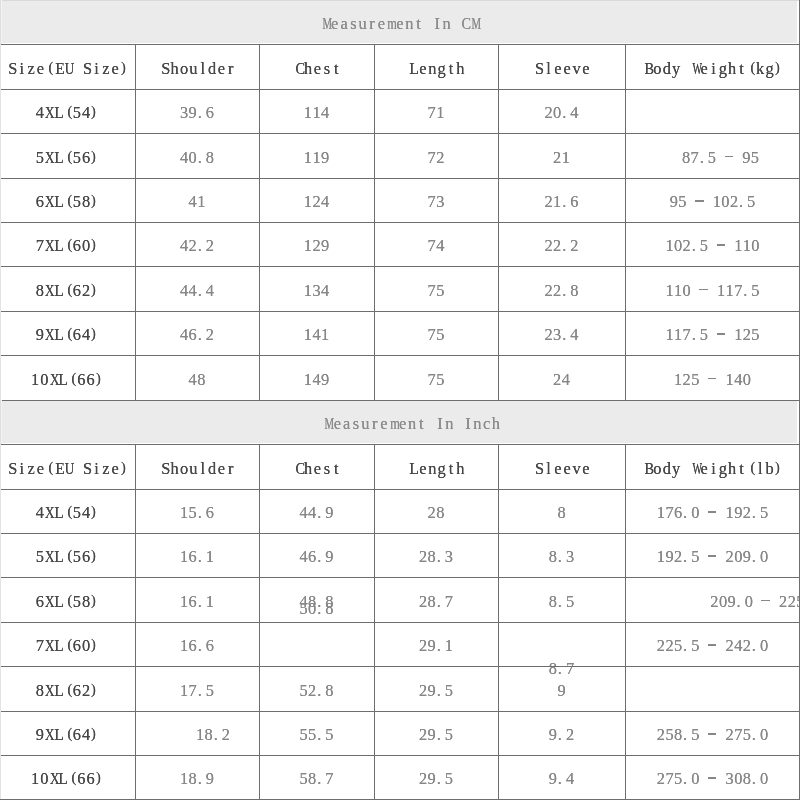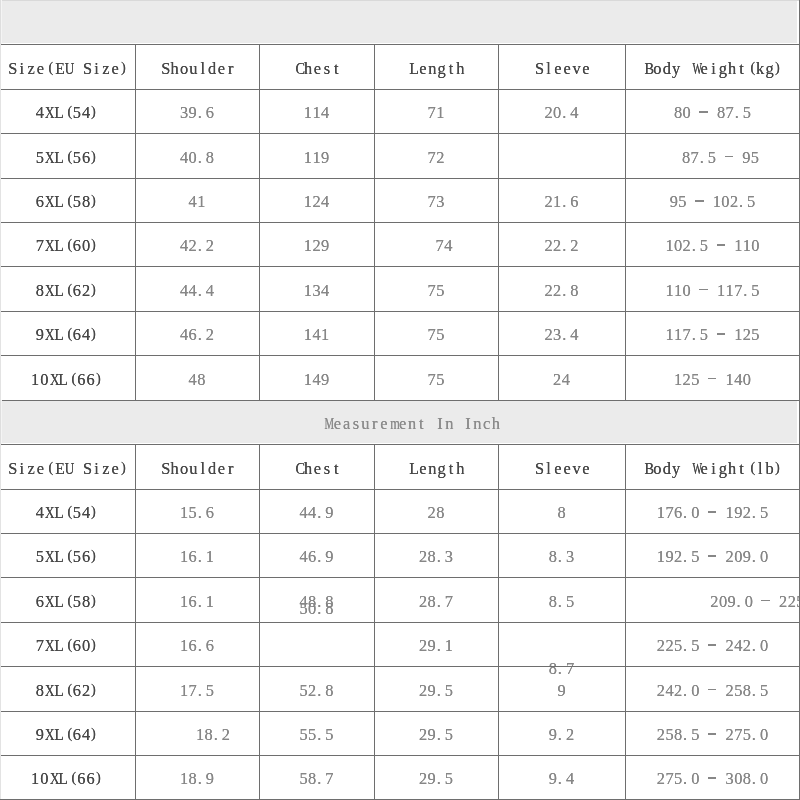--- a/index.html
+++ b/index.html
@@ -37,52 +37,53 @@
   .val{color:#878787;font-size:16.4px;}
   .val i{width:8.6px;}
   .size{color:#474747;font-size:16.4px;}
   .size i{width:9.26px;}
 </style>
 </head>
 <body>
 
 <div class="sheet">
   <div class="band" style="top:1px;height:42px;"></div>
+  <div class="cell title" style="left:0px;width:800px;top:1.7px;height:44px;line-height:44px;"><i style="transform: scaleX(0.655323);">M</i><i>e</i><i>a</i><i>s</i><i>u</i><i>r</i><i>e</i><i style="transform: scaleX(0.749059);">m</i><i>e</i><i>n</i><i>t</i><i>&nbsp;</i><i>I</i><i>n</i><i>&nbsp;</i><i style="transform: scaleX(0.874084);">C</i><i style="transform: scaleX(0.655323);">M</i></div>
 
   <div class="cell hdr" style="left:0px;width:135px;top:45.7px;height:45px;line-height:45px;"><i>S</i><i>i</i><i>z</i><i>e</i><i class="paren popen">(</i><i style="transform: scaleX(0.955272);">E</i><i style="transform: scaleX(0.808108);">U</i><i>&nbsp;</i><i>S</i><i>i</i><i>z</i><i>e</i><i class="paren pclose">)</i></div>
   <div class="cell hdr" style="left:135px;width:124px;top:45.7px;height:45px;line-height:45px;"><i>S</i><i>h</i><i>o</i><i>u</i><i>l</i><i>d</i><i>e</i><i>r</i></div>
   <div class="cell hdr" style="left:259px;width:115px;top:45.7px;height:45px;line-height:45px;"><i style="transform: scaleX(0.875549);">C</i><i>h</i><i>e</i><i>s</i><i>t</i></div>
   <div class="cell hdr" style="left:374px;width:124px;top:45.7px;height:45px;line-height:45px;"><i style="transform: scaleX(0.955272);">L</i><i>e</i><i>n</i><i>g</i><i>t</i><i>h</i></div>
   <div class="cell hdr" style="left:498px;width:127px;top:45.7px;height:45px;line-height:45px;"><i>S</i><i>l</i><i>e</i><i>e</i><i>v</i><i>e</i></div>
   <div class="cell hdr" style="left:625px;width:175px;top:45.7px;height:45px;line-height:45px;"><i style="transform: scaleX(0.875549);">B</i><i>o</i><i>d</i><i>y</i><i>&nbsp;</i><i style="transform: scaleX(0.618407);">W</i><i>e</i><i>i</i><i>g</i><i>h</i><i>t</i><i class="paren popen">(</i><i>k</i><i>g</i><i class="paren pclose">)</i></div>
 
   <div class="cell size" style="left:0px;width:135px;top:90.7px;height:44px;line-height:44px;"><i>4</i><i style="transform: scaleX(0.8);">X</i><i style="transform: scaleX(0.945687);">L</i><i class="paren popen">(</i><i>5</i><i>4</i><i class="paren pclose">)</i></div>
   <div class="cell val" style="left:135px;width:124px;top:90.7px;height:44px;line-height:44px;"><i>3</i><i>9</i><i class="dot">.</i><i>6</i></div>
   <div class="cell val" style="left:259px;width:115px;top:90.7px;height:44px;line-height:44px;"><i>1</i><i>1</i><i>4</i></div>
   <div class="cell val" style="left:374px;width:124px;top:90.7px;height:44px;line-height:44px;"><i>7</i><i>1</i></div>
   <div class="cell val" style="left:498px;width:127px;top:90.7px;height:44px;line-height:44px;"><i>2</i><i>0</i><i class="dot">.</i><i>4</i></div>
-  <div class="cell val" style="left:625px;width:175px;top:90.7px;height:44px;line-height:44px;"><i>8</i><i>0</i><i>&nbsp;</i><i class="dash">&nbsp;</i><i>&nbsp;</i><i>8</i><i>7</i><i class="dot">.</i><i>5</i></div>
 
   <div class="cell size" style="left:0px;width:135px;top:134.7px;height:45px;line-height:45px;"><i>5</i><i style="transform: scaleX(0.8);">X</i><i style="transform: scaleX(0.945687);">L</i><i class="paren popen">(</i><i>5</i><i>6</i><i class="paren pclose">)</i></div>
   <div class="cell val" style="left:135px;width:124px;top:135px;height:45px;line-height:45px;"><i>4</i><i>0</i><i class="dot">.</i><i>8</i></div>
   <div class="cell val" style="left:259px;width:115px;top:134.7px;height:45px;line-height:45px;"><i>1</i><i>1</i><i>9</i></div>
   <div class="cell val" style="left:374px;width:124px;top:134.7px;height:45px;line-height:45px;"><i>7</i><i>2</i></div>
+  <div class="cell val" style="left:498px;width:127px;top:134.7px;height:45px;line-height:45px;"><i>2</i><i>1</i></div>
   <div class="cell val" style="left:625px;width:191px;top:134.7px;height:45px;line-height:45px;"><i>8</i><i>7</i><i class="dot">.</i><i>5</i><i>&nbsp;</i><i class="dash">&nbsp;</i><i>&nbsp;</i><i>9</i><i>5</i></div>
 
   <div class="cell size" style="left:0px;width:135px;top:179.7px;height:44px;line-height:44px;"><i>6</i><i style="transform: scaleX(0.8);">X</i><i style="transform: scaleX(0.945687);">L</i><i class="paren popen">(</i><i>5</i><i>8</i><i class="paren pclose">)</i></div>
   <div class="cell val" style="left:135px;width:124px;top:179.7px;height:44px;line-height:44px;"><i>4</i><i>1</i></div>
   <div class="cell val" style="left:259px;width:115px;top:179.7px;height:44px;line-height:44px;"><i>1</i><i>2</i><i>4</i></div>
   <div class="cell val" style="left:374px;width:124px;top:179.7px;height:44px;line-height:44px;"><i>7</i><i>3</i></div>
   <div class="cell val" style="left:498px;width:127px;top:179.7px;height:44px;line-height:44px;"><i>2</i><i>1</i><i class="dot">.</i><i>6</i></div>
   <div class="cell val" style="left:625px;width:175px;top:179.7px;height:44px;line-height:44px;"><i>9</i><i>5</i><i>&nbsp;</i><i class="dash">&nbsp;</i><i>&nbsp;</i><i>1</i><i>0</i><i>2</i><i class="dot">.</i><i>5</i></div>
 
   <div class="cell size" style="left:0px;width:135px;top:223.7px;height:44px;line-height:44px;"><i>7</i><i style="transform: scaleX(0.8);">X</i><i style="transform: scaleX(0.945687);">L</i><i class="paren popen">(</i><i>6</i><i>0</i><i class="paren pclose">)</i></div>
   <div class="cell val" style="left:135px;width:124px;top:223.7px;height:44px;line-height:44px;"><i>4</i><i>2</i><i class="dot">.</i><i>2</i></div>
   <div class="cell val" style="left:259px;width:115px;top:223.7px;height:44px;line-height:44px;"><i>1</i><i>2</i><i>9</i></div>
-  <div class="cell val" style="left:374px;width:124px;top:223.7px;height:44px;line-height:44px;padding-left:8px;"><i>7</i><i>4</i></div>
+  <div class="cell val" style="left:374px;width:124px;top:223.7px;height:44px;line-height:44px;"><i>7</i><i>4</i></div>
   <div class="cell val" style="left:498px;width:127px;top:223.7px;height:44px;line-height:44px;"><i>2</i><i>2</i><i class="dot">.</i><i>2</i></div>
   <div class="cell val" style="left:625px;width:175px;top:223.7px;height:44px;line-height:44px;"><i>1</i><i>0</i><i>2</i><i class="dot">.</i><i>5</i><i>&nbsp;</i><i class="dash">&nbsp;</i><i>&nbsp;</i><i>1</i><i>1</i><i>0</i></div>
 
   <div class="cell size" style="left:0px;width:135px;top:267.7px;height:45px;line-height:45px;"><i>8</i><i style="transform: scaleX(0.8);">X</i><i style="transform: scaleX(0.945687);">L</i><i class="paren popen">(</i><i>6</i><i>2</i><i class="paren pclose">)</i></div>
   <div class="cell val" style="left:135px;width:124px;top:267.7px;height:45px;line-height:45px;"><i>4</i><i>4</i><i class="dot">.</i><i>4</i></div>
   <div class="cell val" style="left:259px;width:115px;top:267.7px;height:45px;line-height:45px;"><i>1</i><i>3</i><i>4</i></div>
   <div class="cell val" style="left:374px;width:124px;top:267.7px;height:45px;line-height:45px;"><i>7</i><i>5</i></div>
   <div class="cell val" style="left:498px;width:127px;top:267.7px;height:45px;line-height:45px;"><i>2</i><i>2</i><i class="dot">.</i><i>8</i></div>
   <div class="cell val" style="left:625px;width:175px;top:267.7px;height:45px;line-height:45px;"><i>1</i><i>1</i><i>0</i><i>&nbsp;</i><i class="dash">&nbsp;</i><i>&nbsp;</i><i>1</i><i>1</i><i>7</i><i class="dot">.</i><i>5</i></div>
 
@@ -135,21 +136,20 @@
   <div class="cell val" style="left:259px;width:115px;top:587px;height:44px;line-height:44px;"><i>5</i><i>0</i><i class="dot">.</i><i>8</i></div>
   <div class="cell val" style="left:374px;width:124px;top:623.7px;height:44px;line-height:44px;"><i>2</i><i>9</i><i class="dot">.</i><i>1</i></div>
   <div class="cell val" style="left:498px;width:127px;top:647px;height:44px;line-height:44px;"><i>8</i><i class="dot">.</i><i>7</i></div>
   <div class="cell val" style="left:625px;width:175px;top:623.7px;height:44px;line-height:44px;"><i>2</i><i>2</i><i>5</i><i class="dot">.</i><i>5</i><i>&nbsp;</i><i class="dash">&nbsp;</i><i>&nbsp;</i><i>2</i><i>4</i><i>2</i><i class="dot">.</i><i>0</i></div>
 
   <div class="cell size" style="left:0px;width:135px;top:667.7px;height:45px;line-height:45px;"><i>8</i><i style="transform: scaleX(0.8);">X</i><i style="transform: scaleX(0.945687);">L</i><i class="paren popen">(</i><i>6</i><i>2</i><i class="paren pclose">)</i></div>
   <div class="cell val" style="left:135px;width:124px;top:667.7px;height:45px;line-height:45px;"><i>1</i><i>7</i><i class="dot">.</i><i>5</i></div>
   <div class="cell val" style="left:259px;width:115px;top:667.7px;height:45px;line-height:45px;"><i>5</i><i>2</i><i class="dot">.</i><i>8</i></div>
   <div class="cell val" style="left:374px;width:124px;top:667.7px;height:45px;line-height:45px;"><i>2</i><i>9</i><i class="dot">.</i><i>5</i></div>
   <div class="cell val" style="left:498px;width:127px;top:667.7px;height:45px;line-height:45px;"><i>9</i></div>
-  <div class="cell val" style="left:625px;width:175px;top:667.7px;height:45px;line-height:45px;"><i>2</i><i>4</i><i>2</i><i class="dot">.</i><i>0</i><i>&nbsp;</i><i class="dash">&nbsp;</i><i>&nbsp;</i><i>2</i><i>5</i><i>8</i><i class="dot">.</i><i>5</i></div>
 
   <div class="cell size" style="left:0px;width:135px;top:712.7px;height:44px;line-height:44px;"><i>9</i><i style="transform: scaleX(0.8);">X</i><i style="transform: scaleX(0.945687);">L</i><i class="paren popen">(</i><i>6</i><i>4</i><i class="paren pclose">)</i></div>
   <div class="cell val" style="left:151px;width:124px;top:712.7px;height:44px;line-height:44px;"><i>1</i><i>8</i><i class="dot">.</i><i>2</i></div>
   <div class="cell val" style="left:259px;width:115px;top:712.7px;height:44px;line-height:44px;"><i>5</i><i>5</i><i class="dot">.</i><i>5</i></div>
   <div class="cell val" style="left:374px;width:124px;top:712.7px;height:44px;line-height:44px;"><i>2</i><i>9</i><i class="dot">.</i><i>5</i></div>
   <div class="cell val" style="left:498px;width:127px;top:712.7px;height:44px;line-height:44px;"><i>9</i><i class="dot">.</i><i>2</i></div>
   <div class="cell val" style="left:625px;width:175px;top:712.7px;height:44px;line-height:44px;"><i>2</i><i>5</i><i>8</i><i class="dot">.</i><i>5</i><i>&nbsp;</i><i class="dash">&nbsp;</i><i>&nbsp;</i><i>2</i><i>7</i><i>5</i><i class="dot">.</i><i>0</i></div>
 
   <div class="cell size" style="left:0px;width:135px;top:756.7px;height:44px;line-height:44px;"><i>1</i><i>0</i><i style="transform: scaleX(0.8);">X</i><i style="transform: scaleX(0.945687);">L</i><i class="paren popen">(</i><i>6</i><i>6</i><i class="paren pclose">)</i></div>
   <div class="cell val" style="left:135px;width:124px;top:756.7px;height:44px;line-height:44px;"><i>1</i><i>8</i><i class="dot">.</i><i>9</i></div>

